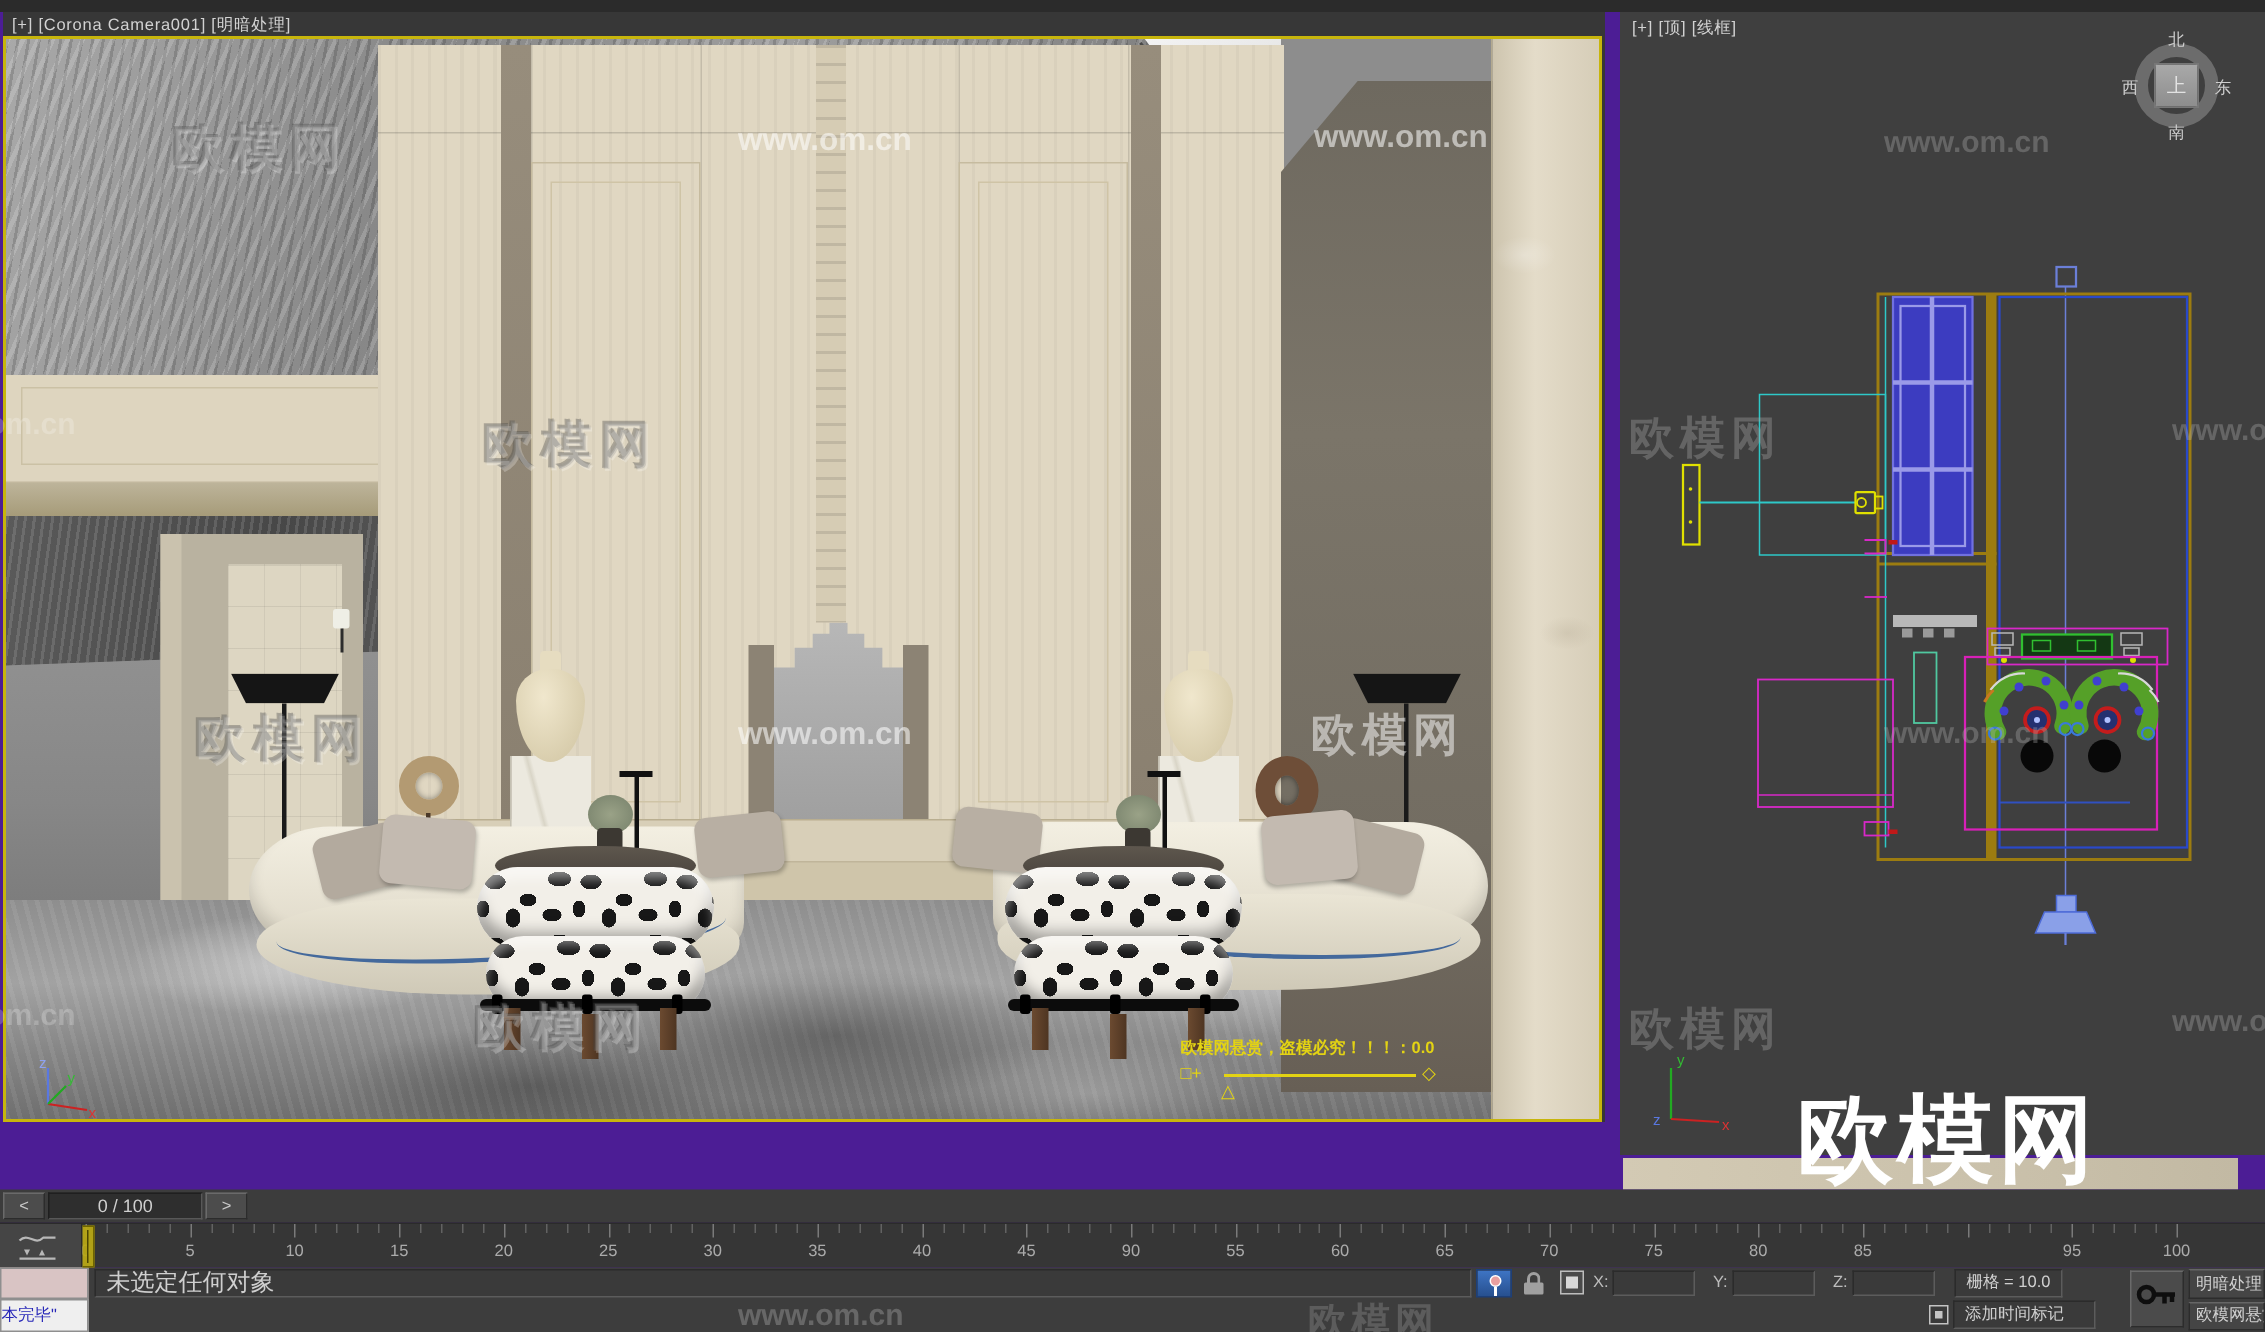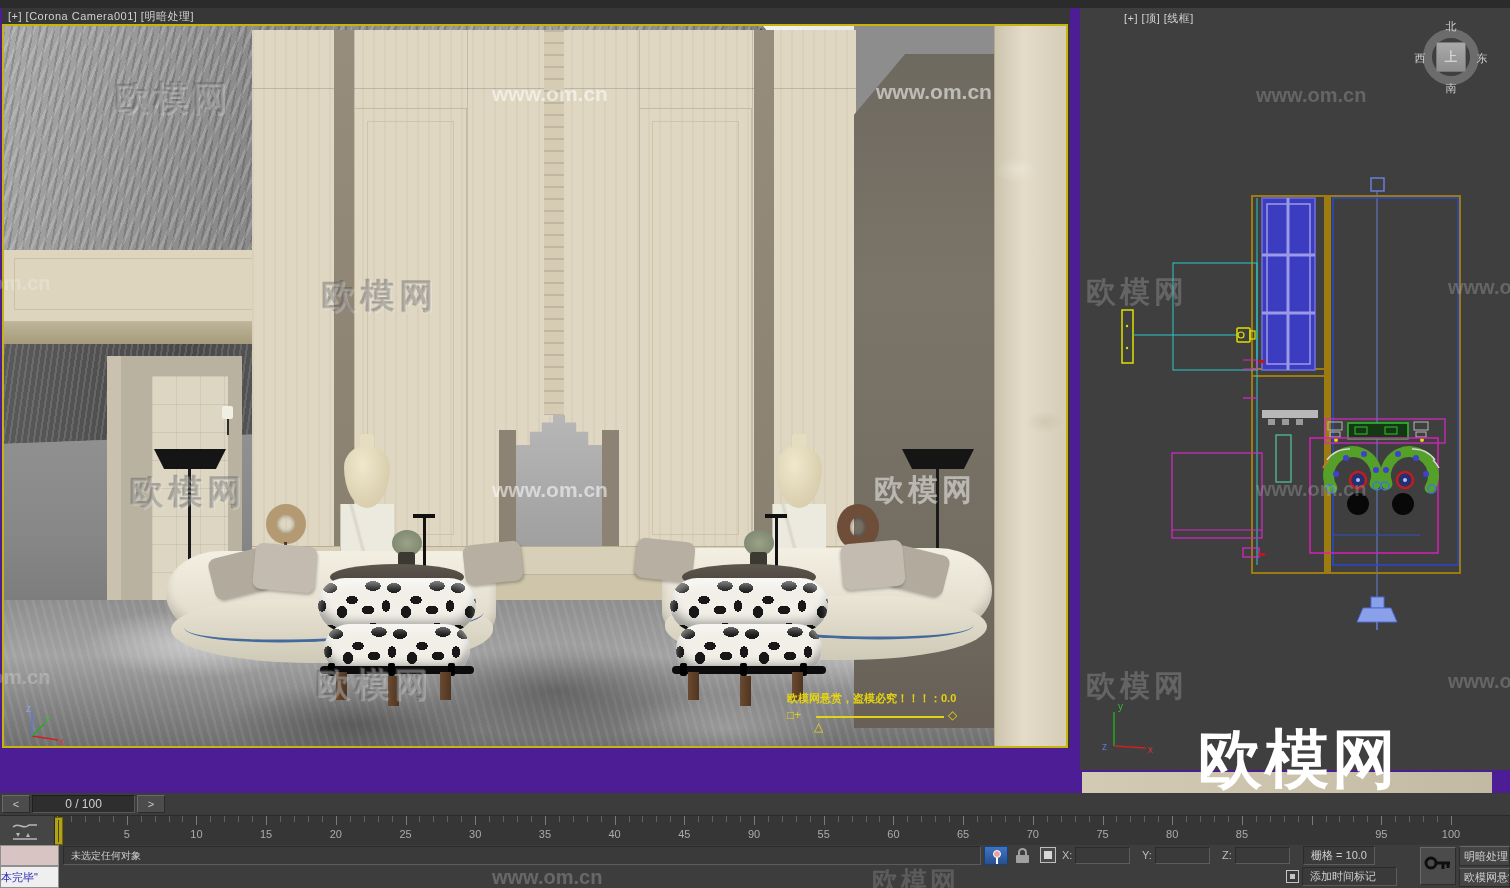--- a/index.html
+++ b/index.html
@@ -132,21 +132,21 @@
   .strap{left:8px;top:152px;width:154px;height:8px;background:#0c0c0c;border-radius:4px;}
   .knob{width:7px;height:13px;background:#000;border-radius:2px;top:149px;}
   .leg{width:11px;background:linear-gradient(90deg,#6b4a30,#4e3522);top:158px;}
 
   .anno-text{font-size:11px;font-weight:bold;color:#e3d313;}
   .anno-glyph{font-size:12px;color:#e3d313;}
   .anno-line{background:#e3d313;height:2px;}
 
   
   .vp-top{left:1080px;top:8px;width:430px;height:762px;background:#3f3f3f;overflow:hidden;}
-  .vp-top-label{left:8px;top:3px;font-size:11px;color:#d2d2d2;letter-spacing:.5px;margin-left:36px;}
+  .vp-top-label{left:8px;top:3px;font-size:11px;color:#d2d2d2;letter-spacing:.5px;}
   .viewcube{left:335px;top:13px;width:72px;height:72px;}
   .vc-ring{left:8px;top:8px;width:56px;height:56px;border:9px solid rgba(145,145,145,.55);border-radius:50%;}
   .vc-face{left:21px;top:21px;width:30px;height:30px;background:linear-gradient(#a9a9a9,#8d8d8d);
     border:1px solid #777;color:#e2e2e2;font-size:13px;text-align:center;line-height:28px;}
   .vc-lbl{font-size:11px;color:#cfcfcf;width:14px;text-align:center;}
 
   
   .strip-left{left:0;top:770px;width:1070px;height:23px;background:linear-gradient(180deg,#eceae3,#dfdcd2);}
   .strip-left-label{left:6px;top:2px;font-size:10px;color:rgba(40,40,40,.75);}
   .strip-right{left:1082px;top:772px;width:410px;height:21px;
@@ -167,21 +167,21 @@
   .tick-label{top:12px;width:20px;text-align:center;font-size:11px;color:#ababab;}
   .tl-slider{top:1px;width:10px;height:28px;background:rgba(184,168,22,.95);border:1px solid #6e6400;z-index:5;}
   .tl-slider i{position:absolute;left:4px;top:2px;width:1px;height:22px;background:#4c4600;}
 
   
   .statusbar{left:0;top:845px;width:1510px;height:43px;background:#3d3d3d;}
   .mxs-pink{left:0;top:0;width:59px;height:21px;background:#d9c4c4;border:1px solid #8f8f8f;}
   .mxs-white{left:0;top:21px;width:59px;height:22px;background:#efefef;border:1px solid #8f8f8f;
     color:#2828b8;font-size:11px;line-height:20px;overflow:hidden;}
   .sunken{background:#3a3a3a;border:1px solid #2b2b2b;border-bottom-color:#5c5c5c;border-right-color:#5c5c5c;
-    color:#cfcfcf;font-size:10px;line-height:17px;padding-left:7px;overflow:hidden;white-space:nowrap;}
+    color:#cfcfcf;font-size:16px;line-height:17px;padding-left:7px;overflow:hidden;white-space:nowrap;}
   .prompt1{left:63px;top:1px;width:918px;height:19px;}
   .prompt2{left:63px;top:22px;width:1218px;height:19px;}
   .iso-btn{left:984px;top:1px;width:24px;height:19px;background:linear-gradient(#3e74c4,#27508f);border:1px solid #1d3f78;}
   .iso-head{left:8px;top:3px;width:8px;height:8px;background:#eaa0a0;border:1px solid #fff;border-radius:50%;}
   .iso-stem{left:11px;top:11px;width:2px;height:6px;background:#fff;}
   .lock-shackle{left:1018px;top:3px;width:9px;height:8px;border:2px solid #a0a0a0;border-bottom:none;border-radius:5px 5px 0 0;}
   .lock-body{left:1016px;top:10px;width:13px;height:8px;background:#a0a0a0;border-radius:1px;}
   .abs-icon-outer{left:1040px;top:2px;width:16px;height:16px;border:1px solid #bdbdbd;background:#4a4a4a;}
   .abs-icon-inner{left:1044px;top:6px;width:8px;height:8px;background:#d8d8d8;}
   .coord-lbl{top:4px;font-size:11px;color:#bdbdbd;}

